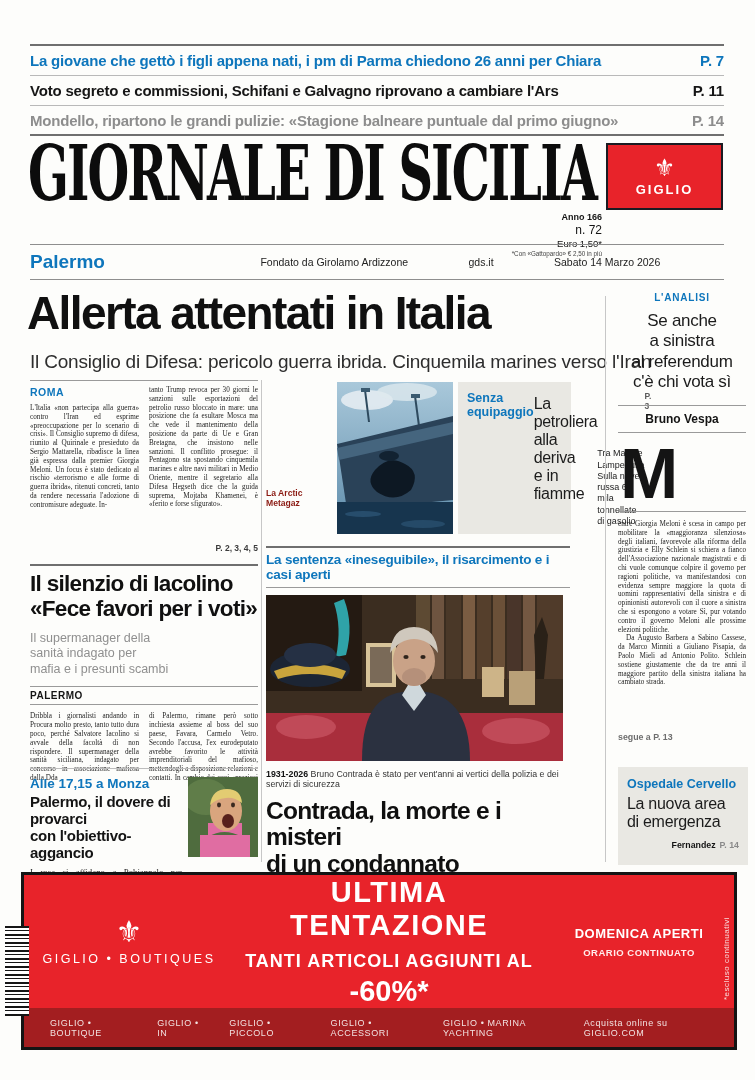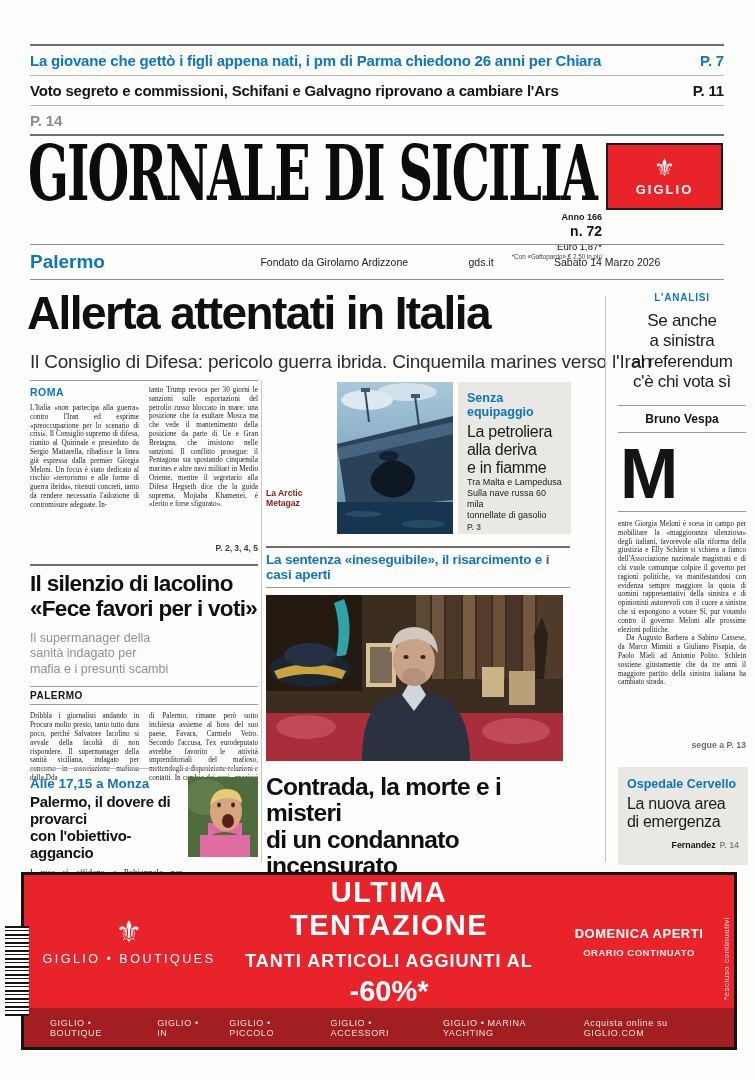--- a/index.html
+++ b/index.html
@@ -22,21 +22,21 @@
   .mast-title { position:absolute; left:28px; top:136px; font-family:"DejaVu Serif", serif;
     font-weight:bold; font-size:76px; line-height:1; letter-spacing:-3px; color:#0c0c0c;
     white-space:nowrap; transform:scaleX(0.63); transform-origin:left top; }
   .giglio-box { position:absolute; left:606px; top:143px; width:117px; height:67px;
     background:#e8232a; border:2px solid #1b1b22; display:flex; flex-direction:column;
     align-items:center; justify-content:center; color:#fff; }
   .giglio-box .lily { font-size:24px; line-height:1; }
   .giglio-box .gname { font-size:13px; font-weight:bold; letter-spacing:2px; margin-top:2px; }
   .anno-block { position:absolute; left:430px; top:212px; width:172px; text-align:right; line-height:1.25; }
   .anno-block .b1 { font-weight:bold; font-size:9px; }
-  .anno-block .b2 { font-size:14px;font-weight:bold; }
+  .anno-block .b2 { font-size:12px; }
   .anno-block .b3 { font-size:9.5px; }
   .anno-block .b4 { font-size:6.3px; color:#444; }
 
   
   .infobar { position:absolute; left:30px; top:244px; width:694px; height:36px;
     border-top:1px solid #8e8e8e; border-bottom:1px solid #8e8e8e;
     display:flex; align-items:center; justify-content:space-between; }
   .infobar .city { color:#0e76bc; font-weight:bold; font-size:19px; width:170px; }
   .infobar .mid  { font-size:10.5px; color:#222; }
   .infobar .date { font-size:10.5px; color:#222; width:170px; text-align:left; }
@@ -53,21 +53,21 @@
   .kicker-roma { color:#0e76bc; font-weight:bold; font-size:10.5px; letter-spacing:0.5px; margin-bottom:6px; }
   .tinybody { font-family:"Liberation Serif", serif; font-size:7.2px; line-height:8.8px;
     text-align:justify; color:#1e1e1e; }
   .lead-pages { position:absolute; left:150px; top:163px; width:78px; text-align:right;
     font-weight:bold; font-size:8.5px; color:#3c3c3c; }
   .ship-caption { position:absolute; left:236px; top:108px; width:72px; }
   .ship-caption .ct { font-weight:bold; font-size:8.6px; color:#8b1a12; }
   .ship-caption .cx { font-size:8.4px; line-height:1.25; color:#333; margin-top:2px; }
   .ship-img { position:absolute; left:307px; top:2px; width:116px; height:152px; }
   .tanker-box { position:absolute; left:428px; top:2px; width:113px; height:152px;
-    background:#e9e8e3; padding:9px 9px 7px 9px; display:flex; flex-direction:column; }
+    background:#e9e8e3; padding:9px 9px 7px 9px; display:flex; flex-direction:row; }
   .tanker-box .bk { color:#0e76bc; font-weight:bold; font-size:12.5px; }
   .tanker-box .bt { font-size:16px; line-height:1.12; color:#1c1c1c; margin-top:4px; letter-spacing:-0.3px; }
   .tanker-box .bx { font-size:9px; line-height:1.25; color:#222; margin-top:auto; }
   .tanker-box .bp { text-align:left; font-weight:bold; font-size:8.5px; color:#5c5c5c; }
 
   
   .vdiv { position:absolute; width:1px; background:#c7c7c7; }
   .vd-l { left:261px; top:380px; height:482px; }
   .vd-r { left:605px; top:296px; height:566px; }
 
@@ -106,21 +106,21 @@
   
   .rightcol { position:absolute; left:618px; top:292px; width:128px; }
   .an-kick { color:#0e76bc; font-weight:bold; font-size:10px; letter-spacing:0.8px; text-align:center; }
   .an-title { font-size:17px; line-height:1.2; text-align:center; color:#1b1b1b; margin-top:8px; letter-spacing:-0.3px; }
   .an-byline { margin-top:12px; border-top:1px solid #9a9a9a; border-bottom:1px solid #9a9a9a;
     text-align:center; font-weight:bold; font-size:12px; padding:6px 0; }
   .an-drop { font-size:70px; font-weight:900; line-height:0.95; padding:8px 0 4px 2px;
     border-bottom:1px solid #9a9a9a; }
   .an-body { margin-top:8px; height:210px; overflow:hidden; }
   .an-body .p2 { text-indent:8px; }
-  .an-segue { text-align:right; font-weight:bold; font-size:8.8px; color:#6e6e6e; margin-top:10px; }
+  .an-segue { font-weight:bold; font-size:8.8px; color:#6e6e6e; margin-top:2px; }
   .cervello { position:absolute; left:618px; top:767px; width:130px; height:98px;
     background:#e9e8e3; padding:10px 9px; }
   .cervello .ck { color:#0e76bc; font-weight:bold; font-size:12.5px; }
   .cervello .ct { font-size:16px; line-height:1.15; color:#1c1c1c; margin-top:4px; letter-spacing:-0.3px; }
   .cervello .byrow { margin-top:8px;text-align:right; }
 
   
   .ad { position:absolute; left:21px; top:872px; width:716px; height:178px; border:3px solid #141414; }
   .ad-main { height:133px; background:#e8232a; color:#fff; display:flex; align-items:center; position:relative; }
   .ad-brand { width:210px; display:flex; flex-direction:column; align-items:center; }
@@ -151,33 +151,34 @@
   <div class="topstrip">
     <div class="ts-row c-blue">
       <span>La giovane che gettò i figli appena nati, i pm di Parma chiedono 26 anni per Chiara</span>
       <span>P. 7</span>
     </div>
     <div class="ts-row c-black">
       <span>Voto segreto e commissioni, Schifani e Galvagno riprovano a cambiare l'Ars</span>
       <span>P. 11</span>
     </div>
     <div class="ts-row c-gray">
+      <span>Mondello, ripartono le grandi pulizie: «Stagione balneare puntuale dal primo giugno»</span>
       <span>P. 14</span>
     </div>
   </div>
 
   <div class="mast-title">GIORNALE DI SICILIA</div>
   <div class="giglio-box">
     <span class="lily">⚜</span>
     <span class="gname">GIGLIO</span>
   </div>
   <div class="anno-block">
     <div class="b1">Anno 166</div>
     <div class="b2">n. 72</div>
-    <div class="b3">Euro 1,87*</div>
+    <div class="b3">Euro 1,50*</div>
     <div class="b4">*Con «Gattopardo» € 2,50 in più</div>
   </div>
 
   <div class="infobar">
     <span class="city">Palermo</span>
     <span class="mid">Fondato da Girolamo Ardizzone</span>
     <span class="mid">gds.it</span>
     <span class="date">Sabato 14 Marzo 2026</span>
   </div>
 
@@ -306,20 +307,24 @@
       <ellipse cx="40" cy="132" rx="30" ry="12" fill="#c04a58"></ellipse>
       <ellipse cx="250" cy="136" rx="34" ry="13" fill="#c04a58"></ellipse>
       <path d="M96,166 c0,-52 18,-70 52,-70 c36,0 56,22 56,70 z" fill="#2b3140"></path>
       <path d="M136,100 l12,16 12,-16 -6,-10 -12,0 z" fill="#cfd8dc"></path>
       <ellipse cx="148" cy="66" rx="21" ry="25" fill="#c9a287"></ellipse>
       <ellipse cx="148" cy="82" rx="12" ry="9" fill="#b5907a"></ellipse>
       <path d="M124,58 q2,-26 24,-26 q22,0 24,26 q-10,-14 -24,-14 q-14,0 -24,14 z" fill="#cfc8bd"></path>
       <ellipse cx="140" cy="62" rx="2.6" ry="2" fill="#2e241c"></ellipse>
       <ellipse cx="157" cy="62" rx="2.6" ry="2" fill="#2e241c"></ellipse>
     </svg>
+    <div class="con-cap">
+      <b>1931-2026</b>
+      <span>Bruno Contrada è stato per vent'anni ai vertici della polizia e dei servizi di sicurezza</span>
+    </div>
     <div class="con-hl pre">Contrada, la morte e i misteri
 di un condannato incensurato</div>
     <div class="con-sub">L'ex 007 si è spento nella sua casa di Palermo, aveva 94 anni</div>
     <div class="byrow">
       <span class="bn">R. Arena</span>
       <span class="bp">P. 12</span>
     </div>
   </div>
 
   <div class="rightcol">

